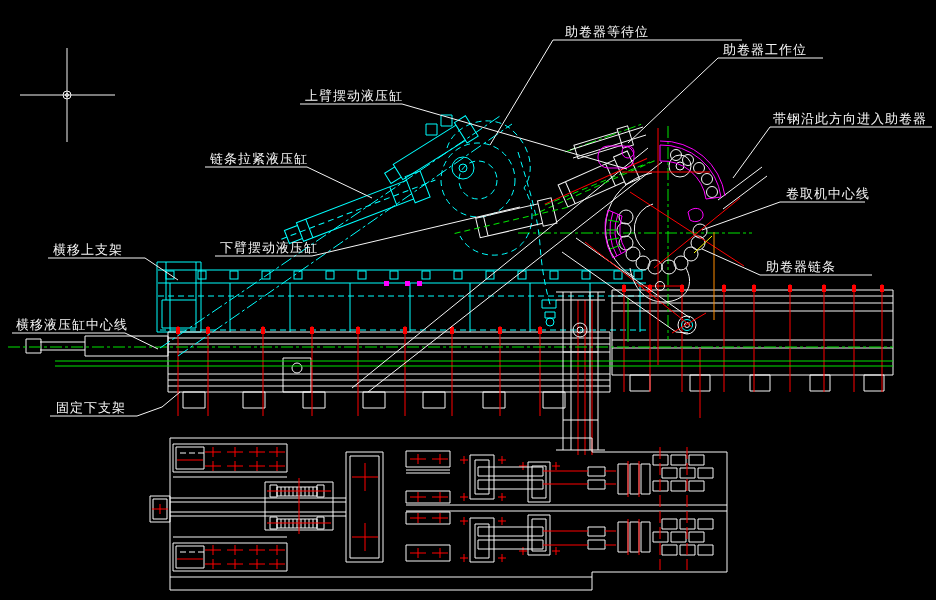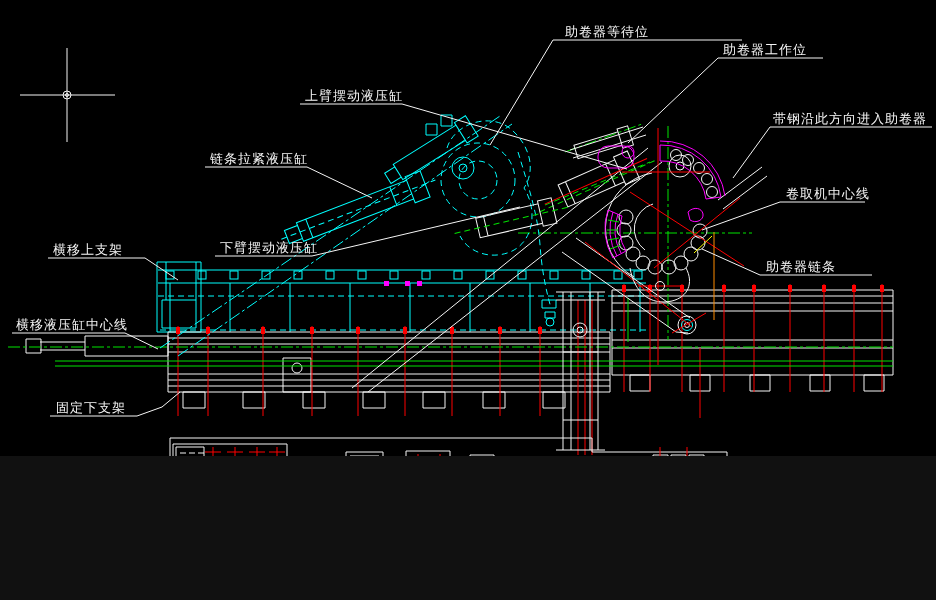--- a/index.html
+++ b/index.html
@@ -1,17 +1,17 @@
 <!DOCTYPE html>
 <html style="--background: #000000; --white: #F5F5F5; --cyan: #00FFFF; --magenta: #FF00FF; --red: #FF0000; --green: #00E400; --orange: #FF8C00; --yellow: #FFFF00;"><head>
 <meta charset="utf-8">
 <style>
   html,body{margin:0;padding:0;}
   body{background:#111;}
-  .canvas{position:relative;width:936px;height:456px;background:var(--background,#000);overflow:hidden;}
+  .canvas{position:relative;width:936px;height:600px;background:var(--background,#000);overflow:hidden;}
   svg{display:block;}
   .w{stroke:var(--white);fill:none;stroke-width:1;}
   .c{stroke:var(--cyan);fill:none;stroke-width:1;}
   .m{stroke:var(--magenta);fill:none;stroke-width:1;}
   .fm{fill:var(--magenta);stroke:none;}
   .r{stroke:var(--red);fill:none;stroke-width:1;}
   .fr{fill:var(--red);stroke:none;}
   .g{stroke:var(--green);fill:none;stroke-width:1;}
   .o{stroke:var(--orange);fill:none;stroke-width:1;}
   .y{stroke:var(--yellow);fill:none;stroke-width:1;}

